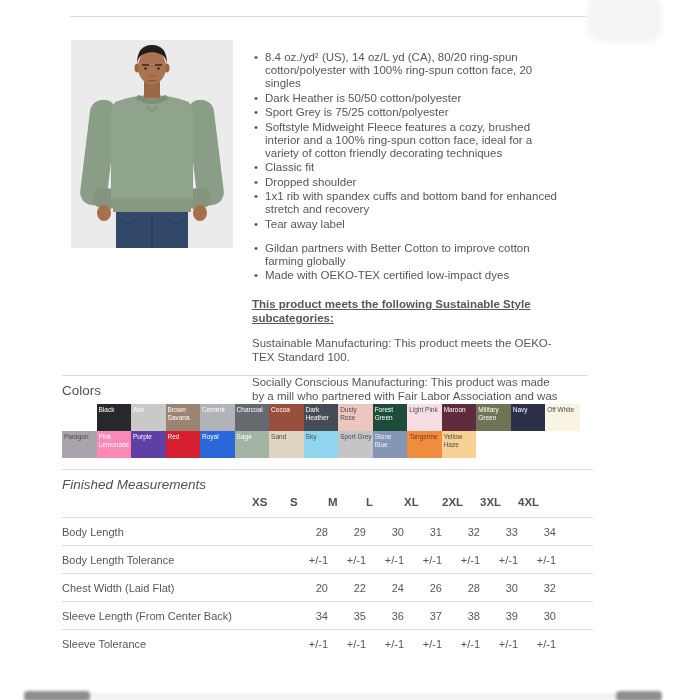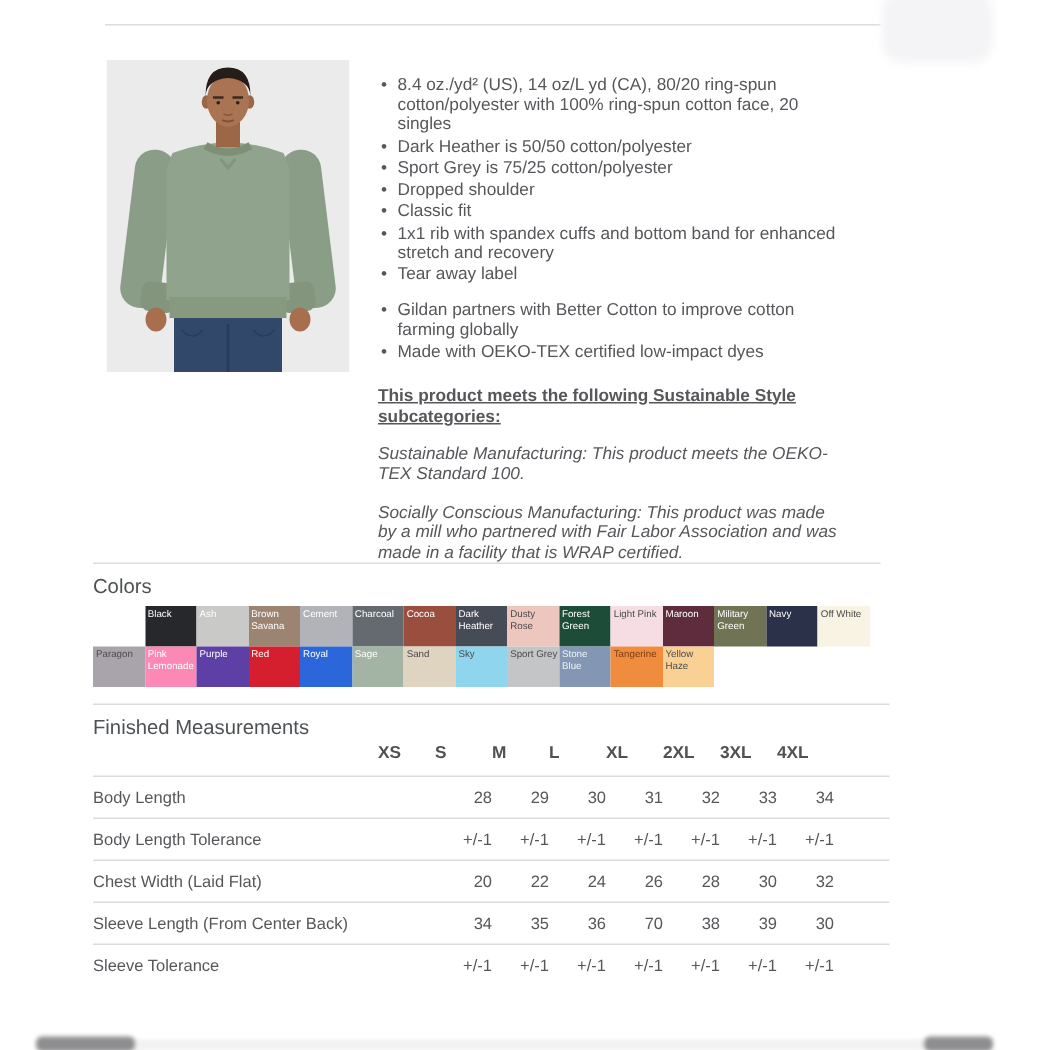--- a/index.html
+++ b/index.html
@@ -20,26 +20,26 @@
   #product-photo svg{display:block;}
 
   #details{position:absolute;left:252px;top:51px;width:312px;color:#55575a;}
   #details ul{list-style:none;margin:0;padding:0;}
   #details li{position:relative;padding-left:13px;margin-bottom:1.5px;
     font-size:11.5px;line-height:13px;}
   #details li::before{content:"\2022";position:absolute;left:2px;top:0;}
   #bullets-secondary{margin-top:11px !important;}
   #sustainable-heading{margin:15px 0 0 0;font-size:11.5px;line-height:14px;
     font-weight:bold;text-decoration:underline;color:#55575a;}
-  #details p{margin:12px 0 0 0;font-size:11.5px;line-height:13.5px;font-style:italic;}
+  #details p{margin:12px 0 0 0;font-size:11.5px;line-height:13.5px;}
 
   .section-heading{position:absolute;left:62px;margin:0;font-size:13.5px;
     font-weight:400;color:#4f5255;}
   #colors-heading{top:383px;}
-  #measurements-heading{top:477px;}
+  #measurements-heading{top:477px;font-style:italic;}
 
   #swatch-grid{position:absolute;left:62px;top:404px;width:518px;}
   .swatch-row{display:flex;height:27px;}
   .swatch{width:34.53px;height:27px;box-sizing:border-box;overflow:hidden;
     font-size:6.5px;line-height:7.5px;padding:2px 1px 0 2px;word-break:break-word;}
   .heather{background-image:repeating-linear-gradient(45deg,rgba(255,255,255,.25) 0 1px,rgba(0,0,0,0) 1px 2px);}
 
   #measurements-table{position:absolute;left:62px;top:493px;width:531px;
     border-collapse:collapse;table-layout:fixed;}
   #measurements-table th{font-size:11.5px;font-weight:bold;color:#4f5255;
@@ -100,22 +100,23 @@
     <path d="M78 36 Q81 37.5 84 36" stroke="#8a5a3e" stroke-width="1.2" fill="none"></path>
     <path d="M77 40 Q81 42 85 40" stroke="#7c4f36" stroke-width="1.2" fill="none"></path>
   </svg>
 </div>
 
 <div id="details">
   <ul id="bullets-primary">
     <li>8.4 oz./yd² (US), 14 oz/L yd (CA), 80/20 ring-spun cotton/polyester with 100% ring-spun cotton face, 20 singles</li>
     <li>Dark Heather is 50/50 cotton/polyester</li>
     <li>Sport Grey is 75/25 cotton/polyester</li>
+    <li>Softstyle Midweight Fleece features a cozy, brushed interior and a 100% ring-spun cotton face, ideal for a variety of cotton friendly decorating techniques</li>
+    <li>Classic fit</li>
     <li>Dropped shoulder</li>
-    <li>Classic fit</li>
     <li>1x1 rib with spandex cuffs and bottom band for enhanced stretch and recovery</li>
     <li>Tear away label</li>
   </ul>
   <ul id="bullets-secondary">
     <li>Gildan partners with Better Cotton to improve cotton farming globally</li>
     <li>Made with OEKO-TEX certified low-impact dyes</li>
   </ul>
   <h3 id="sustainable-heading">This product meets the following Sustainable Style subcategories:</h3>
   <p>Sustainable Manufacturing: This product meets the OEKO-TEX Standard 100.</p>
   <p>Socially Conscious Manufacturing: This product was made by a mill who partnered with Fair Labor Association and was made in a facility that is WRAP certified.</p>
@@ -212,21 +213,21 @@
         <td>30</td>
         <td>32</td>
         <td class="spacer"></td>
       </tr>
       <tr>
         <td class="label-col">Sleeve Length (From Center Back)</td>
         <td></td>
         <td>34</td>
         <td>35</td>
         <td>36</td>
-        <td>70</td>
+        <td>37</td>
         <td>38</td>
         <td>39</td>
         <td>30</td>
         <td class="spacer"></td>
       </tr>
       <tr>
         <td class="label-col">Sleeve Tolerance</td>
         <td></td>
         <td>+/-1</td>
         <td>+/-1</td>

